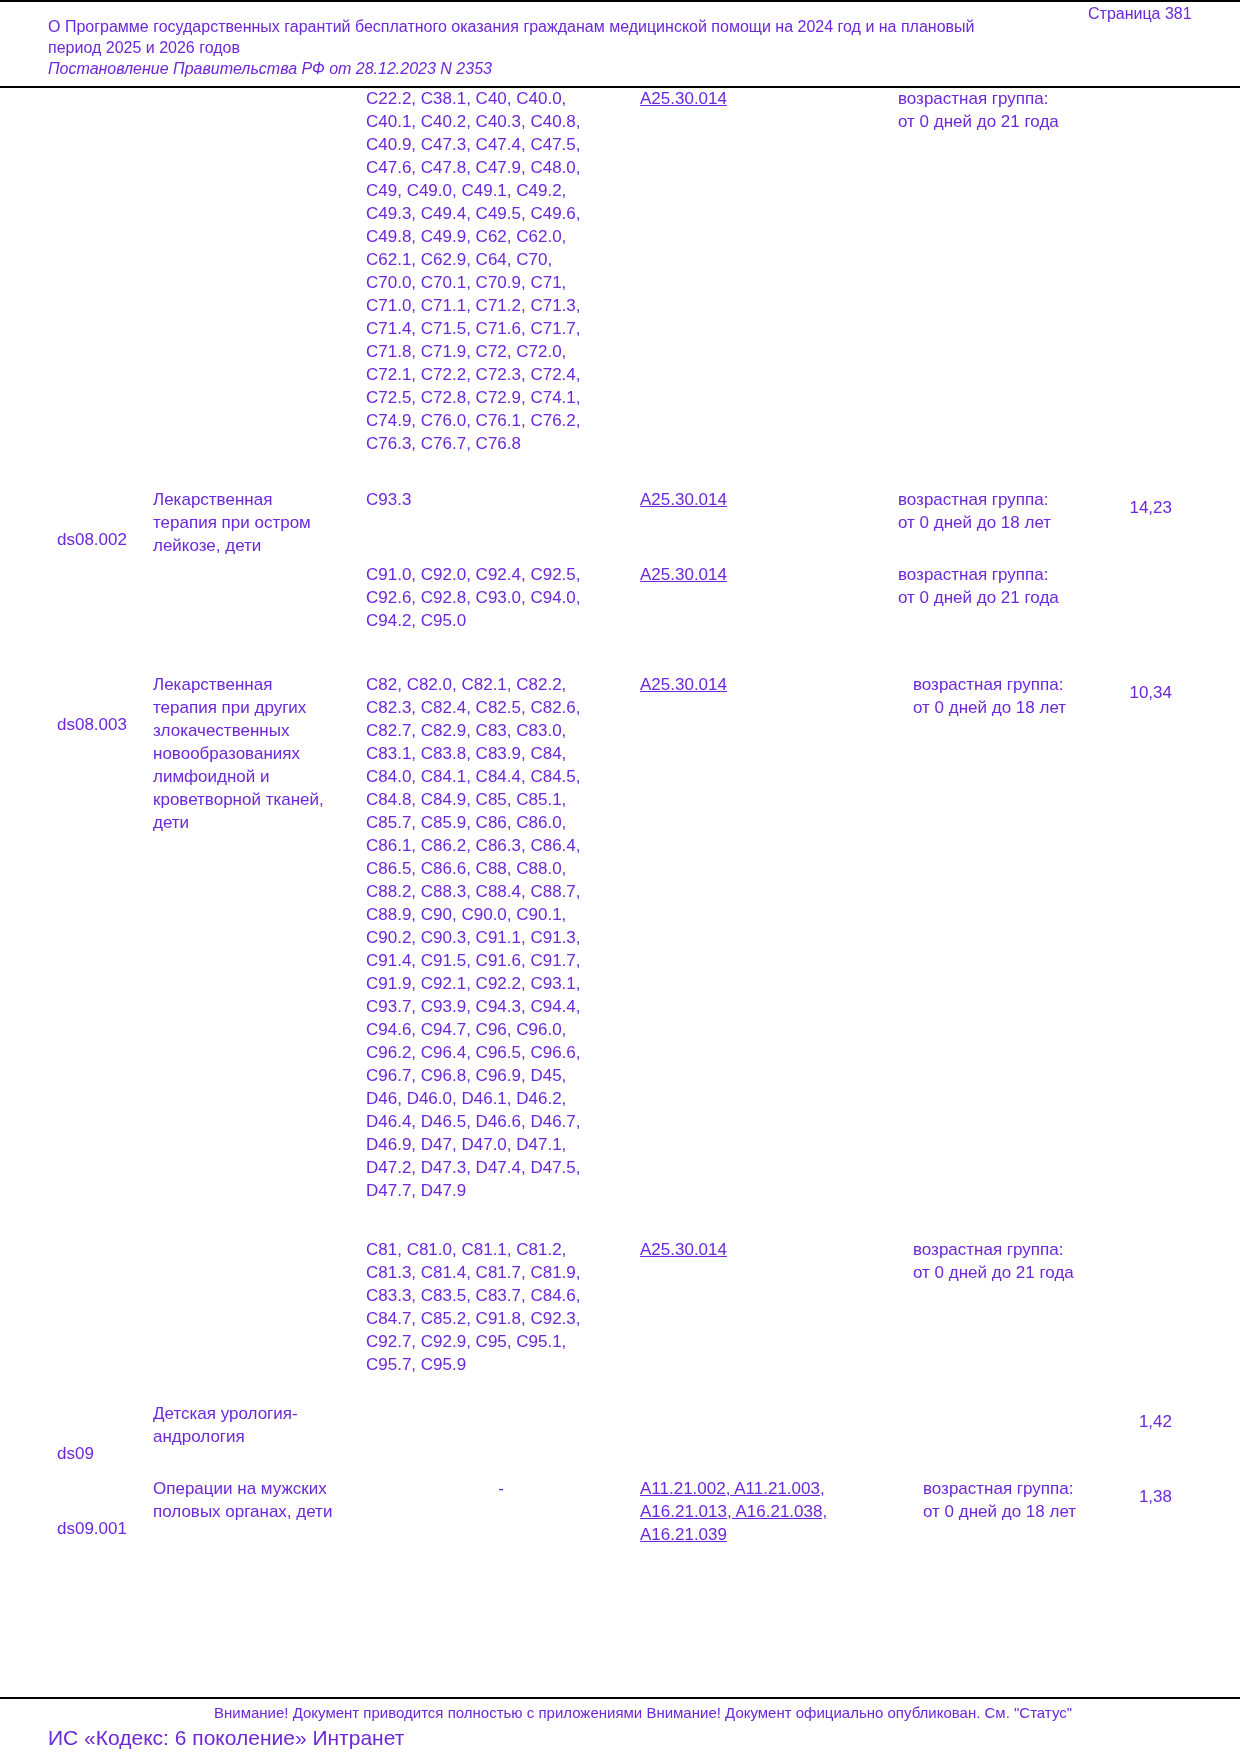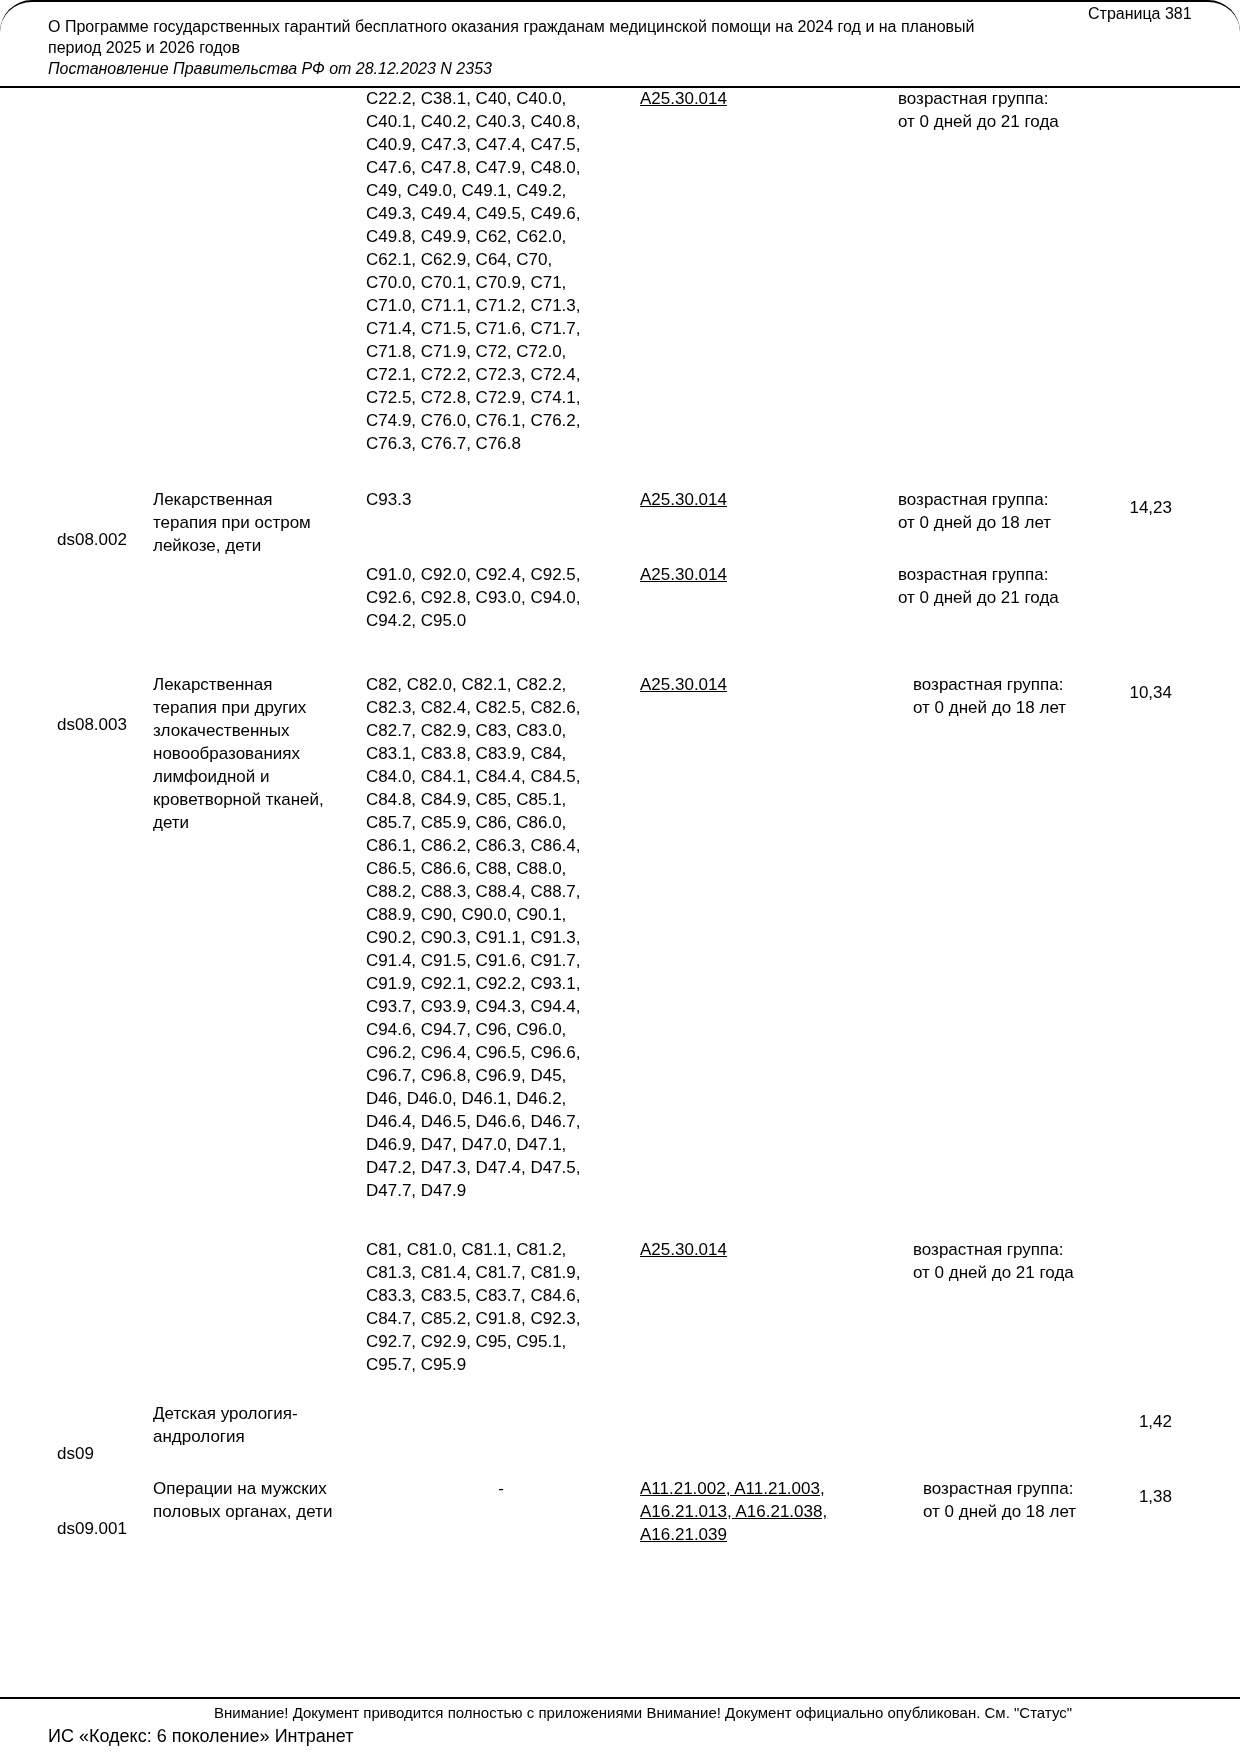--- a/index.html
+++ b/index.html
@@ -1,19 +1,19 @@
 <!DOCTYPE html>
 <html><head>
 <meta charset="utf-8">
 <style>
   html,body { margin:0; padding:0; background:#ffffff; }
   .page {
     position:relative; width:1240px; height:1755px; background:#fff;
-    font-family:"Liberation Sans", sans-serif; color:#000000;
-    border-top:2px solid #000; box-sizing:border-box; overflow:hidden;border-radius:32px;
+    font-family:"Liberation Sans", sans-serif; color:#6d28d9;
+    border-top:2px solid #000; box-sizing:border-box; overflow:hidden;
   }
   
   .doc-header { position:absolute; top:14px; left:48px; width:1010px;
     font-size:16px; line-height:21px; font-stretch:condensed; }
   .doc-title { white-space:pre-line; }
   .doc-ref { font-style:italic; }
   .page-label { position:absolute; top:3px; left:1088px; font-size:16px;
     font-stretch:condensed; }
   .rule-top { position:absolute; top:84px; left:0; width:1240px; height:2px; background:#000; }
 
@@ -36,21 +36,21 @@
   .r3 { top:671px; }
   .r4 { top:1236px; }
   .r5 { top:1400px; }
   .r6 { top:1475px; }
 
   
   .rule-bottom { position:absolute; top:1695px; left:0; width:1240px; height:2px; background:#000; }
   .footer-notice { position:absolute; top:1702px; left:214px; width:1010px;
     font-size:15px; font-stretch:condensed; }
   .footer-source { position:absolute; top:1724px; left:48px; width:600px;
-    font-size:18px; font-stretch:condensed; }
+    font-size:21px; font-stretch:condensed; }
 </style>
 </head>
 <body>
 
 <div class="page">
 
   <div class="doc-header">
     <div class="doc-title">О Программе государственных гарантий бесплатного оказания гражданам медицинской помощи на 2024 год и на плановый
 период 2025 и 2026 годов</div>
     <div class="doc-ref">Постановление Правительства РФ от 28.12.2023 N 2353</div>

